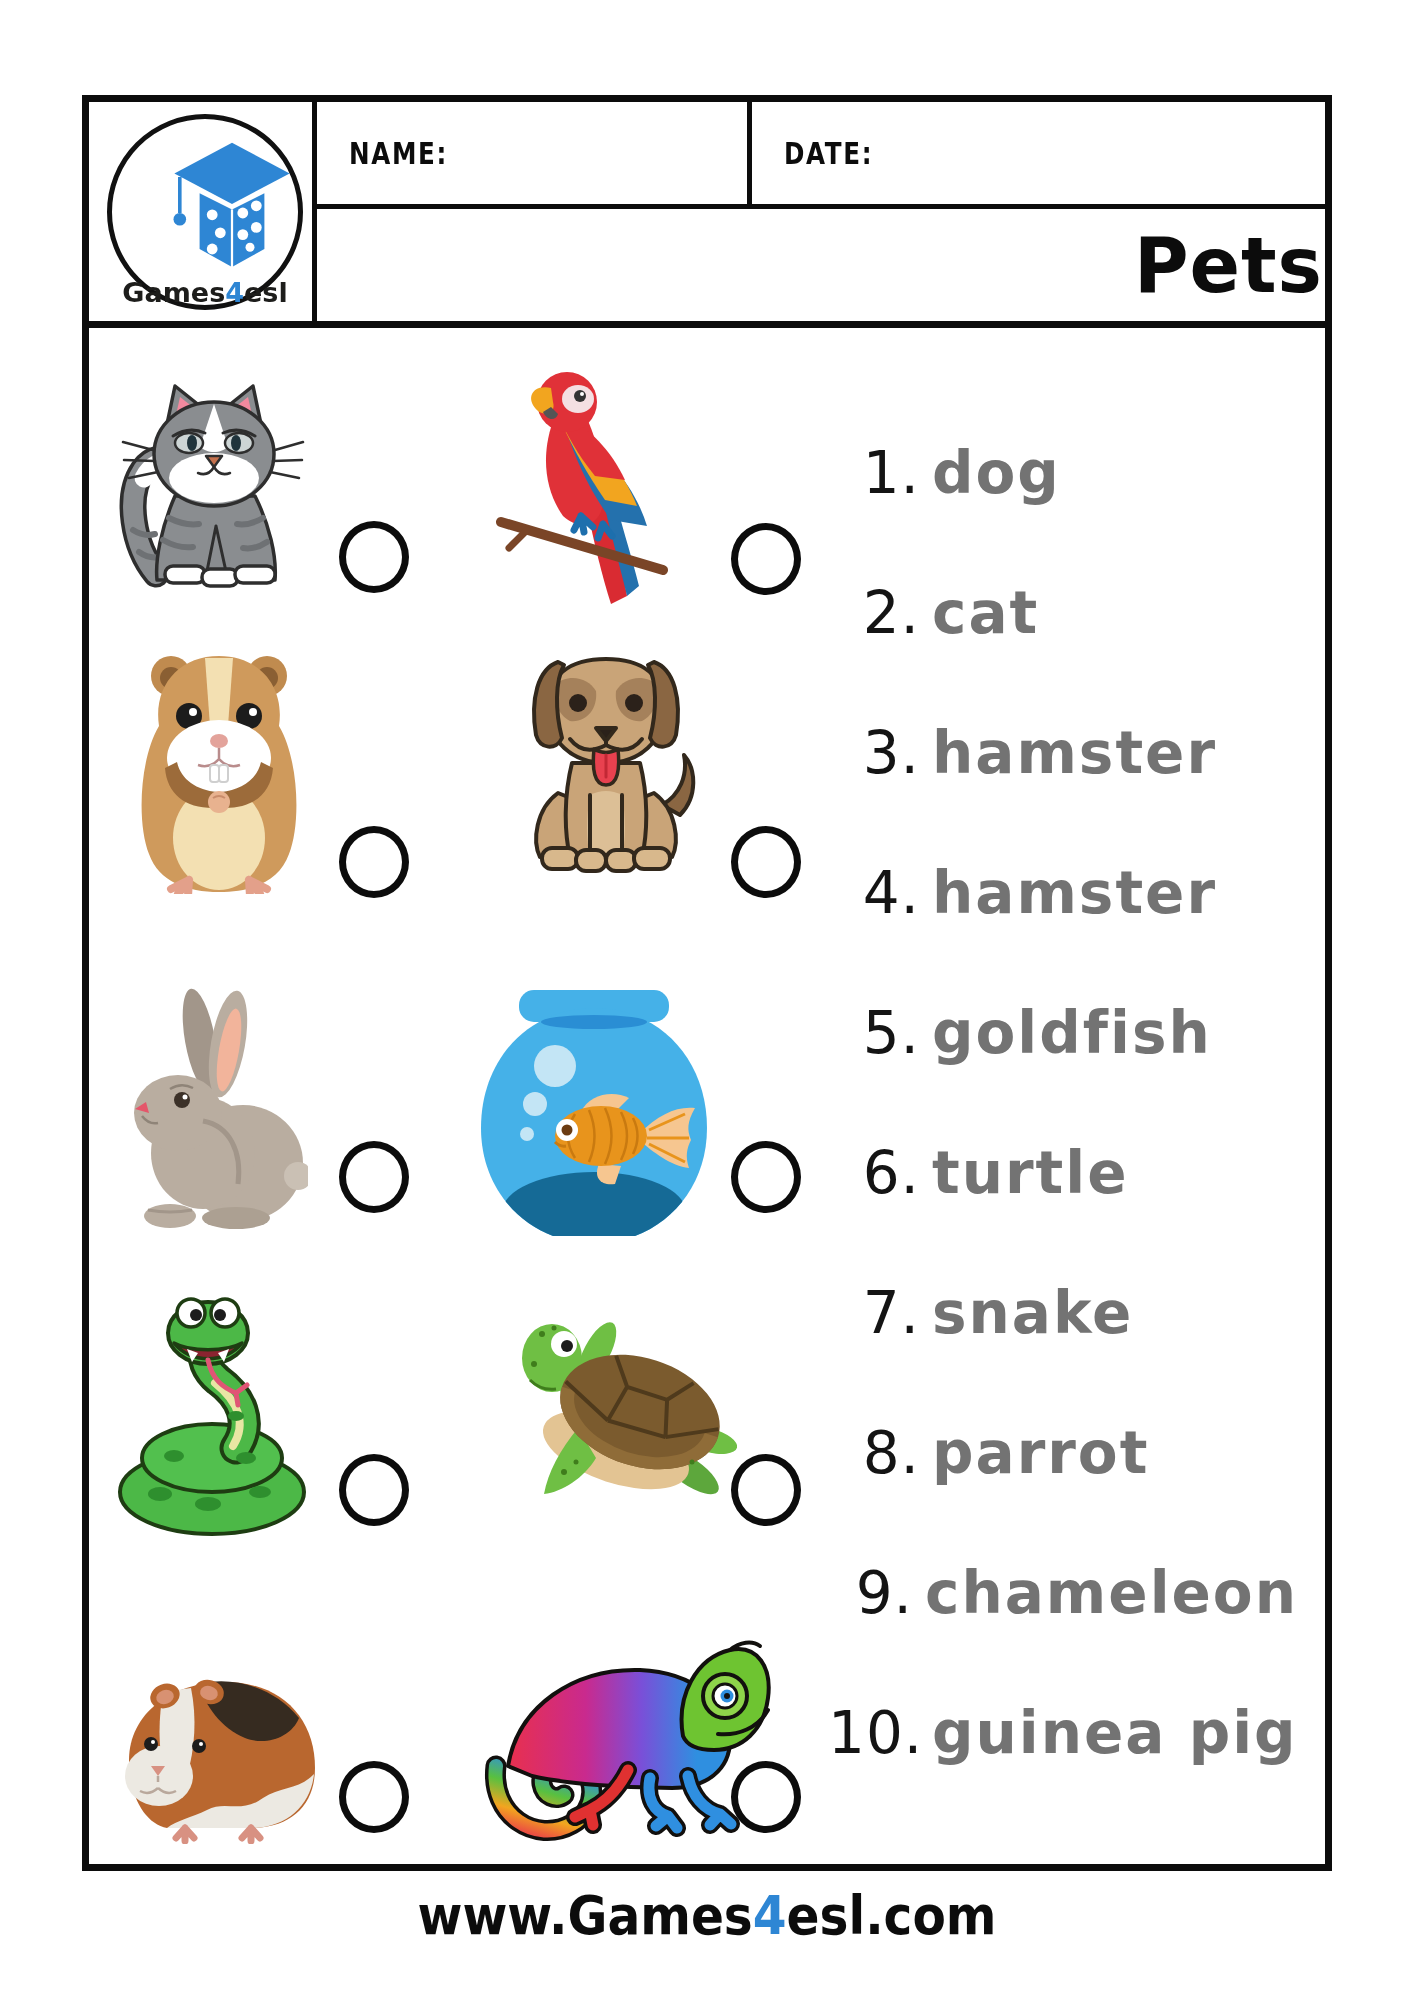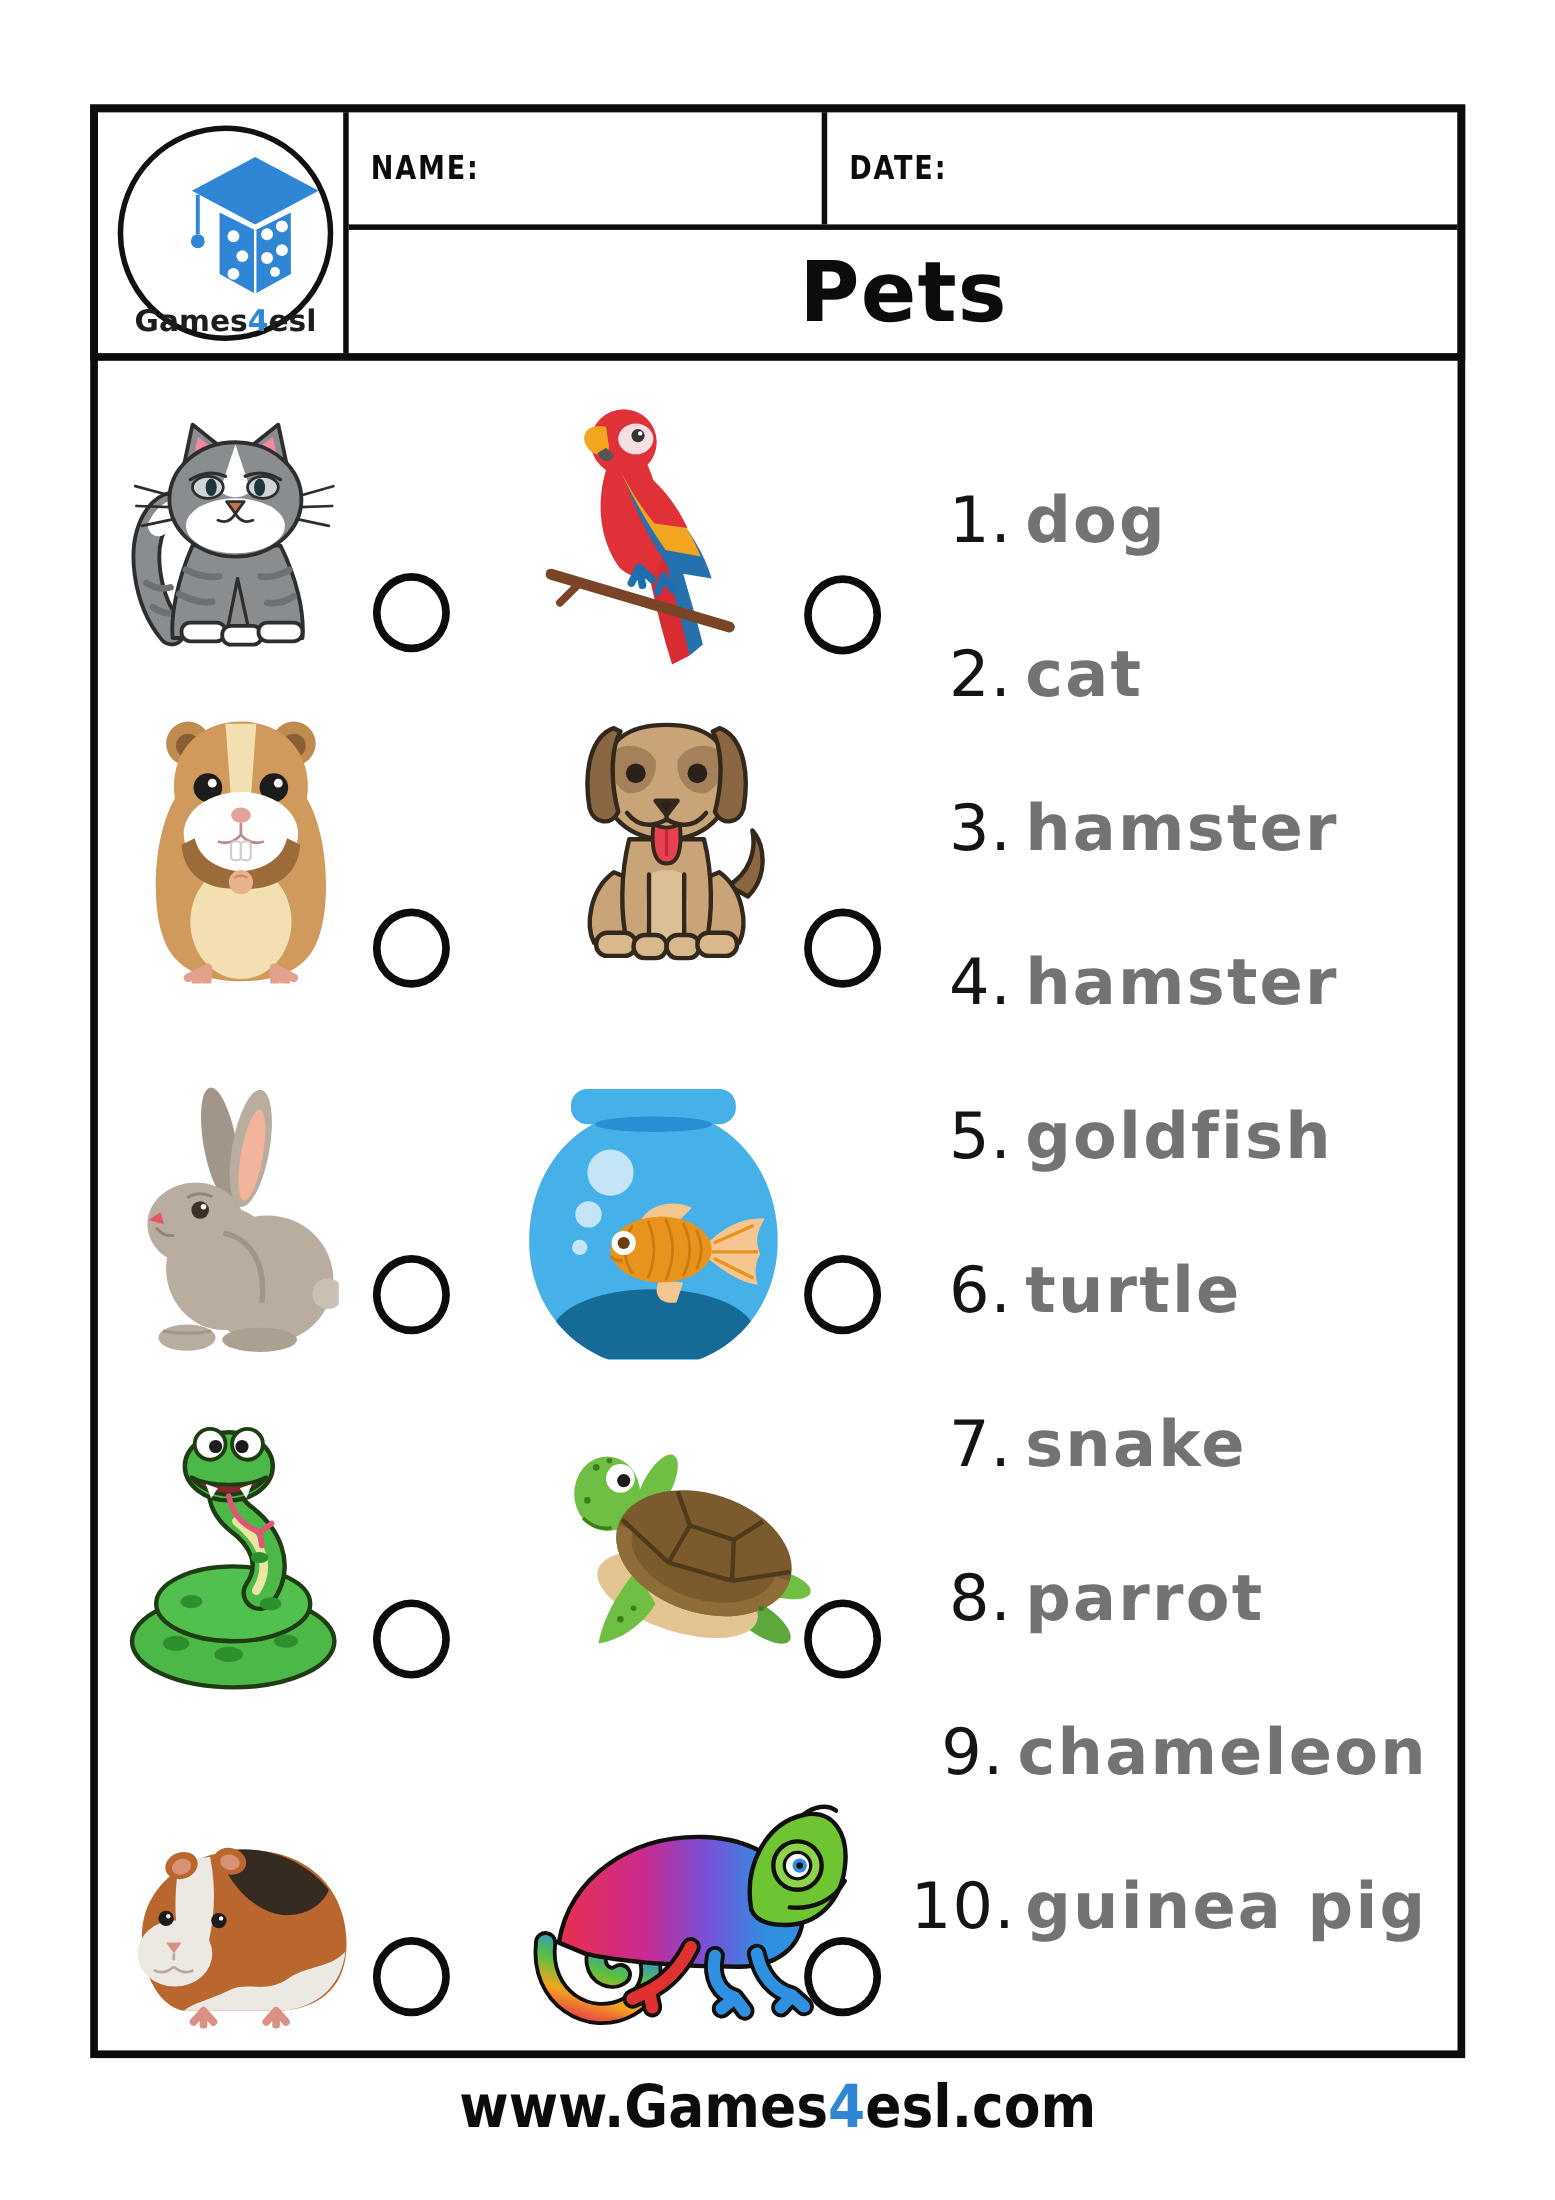--- a/index.html
+++ b/index.html
@@ -5,26 +5,26 @@
   html,body{margin:0;padding:0;background:#ffffff;}
   #page{position:relative;width:1414px;height:2000px;background:#fff;overflow:hidden;
         font-family:"DejaVu Sans","Liberation Sans",sans-serif;color:#0c0c0c;}
   .abs{position:absolute;}
   
   #frame{left:82px;top:95px;width:1250px;height:1776px;border:7px solid #0c0c0c;box-sizing:border-box;}
   #header{left:82px;top:95px;width:1250px;height:233px;border:7px solid #0c0c0c;box-sizing:border-box;display:flex;}
   #logo-cell{width:228px;height:100%;border-right:5px solid #0c0c0c;box-sizing:border-box;position:relative;flex:0 0 auto;}
   #header-right{flex:1;display:flex;flex-direction:column;}
   #row-fields{height:102px;display:flex;border-bottom:5px solid #0c0c0c;box-sizing:content-box;}
-  .field-cell{display:flex;align-items:center;box-sizing:border-box;padding-left:20px;}
+  .field-cell{display:flex;align-items:center;box-sizing:border-box;padding-left:32px;}
   #name-cell{width:435px;border-right:5px solid #0c0c0c;}
   #date-cell{flex:1;}
   .field-label{font-size:30px;font-weight:600;letter-spacing:2px;transform:scaleX(0.82);transform-origin:left center;white-space:nowrap;}
   .field-blank{flex:1;height:70%;}
-  #title-cell{flex:1;display:flex;align-items:center;justify-content:center;}
+  #title-cell{flex:1;display:flex;align-items:center;justify-content:flex-end;}
   #sheet-title{font-size:76px;font-weight:700;letter-spacing:1px;transform:scaleX(0.98);}
   
   #logo-circle{position:absolute;left:18px;top:12px;width:196px;height:196px;border:5px solid #111;border-radius:50%;box-sizing:border-box;background:#fff;}
   #logo-art{position:absolute;left:55px;top:22px;}
   #logo-text{position:absolute;left:0;right:0;top:158px;text-align:center;font-size:27px;font-weight:700;color:#1d1d1b;letter-spacing:0;}
   .blue{color:#2e86d4;}
   
   .circle{width:70px;height:72px;border:7px solid #0c0c0c;border-radius:50%;box-sizing:border-box;background:#fff;}
   
   #word-list{left:828px;top:403px;width:470px;}

